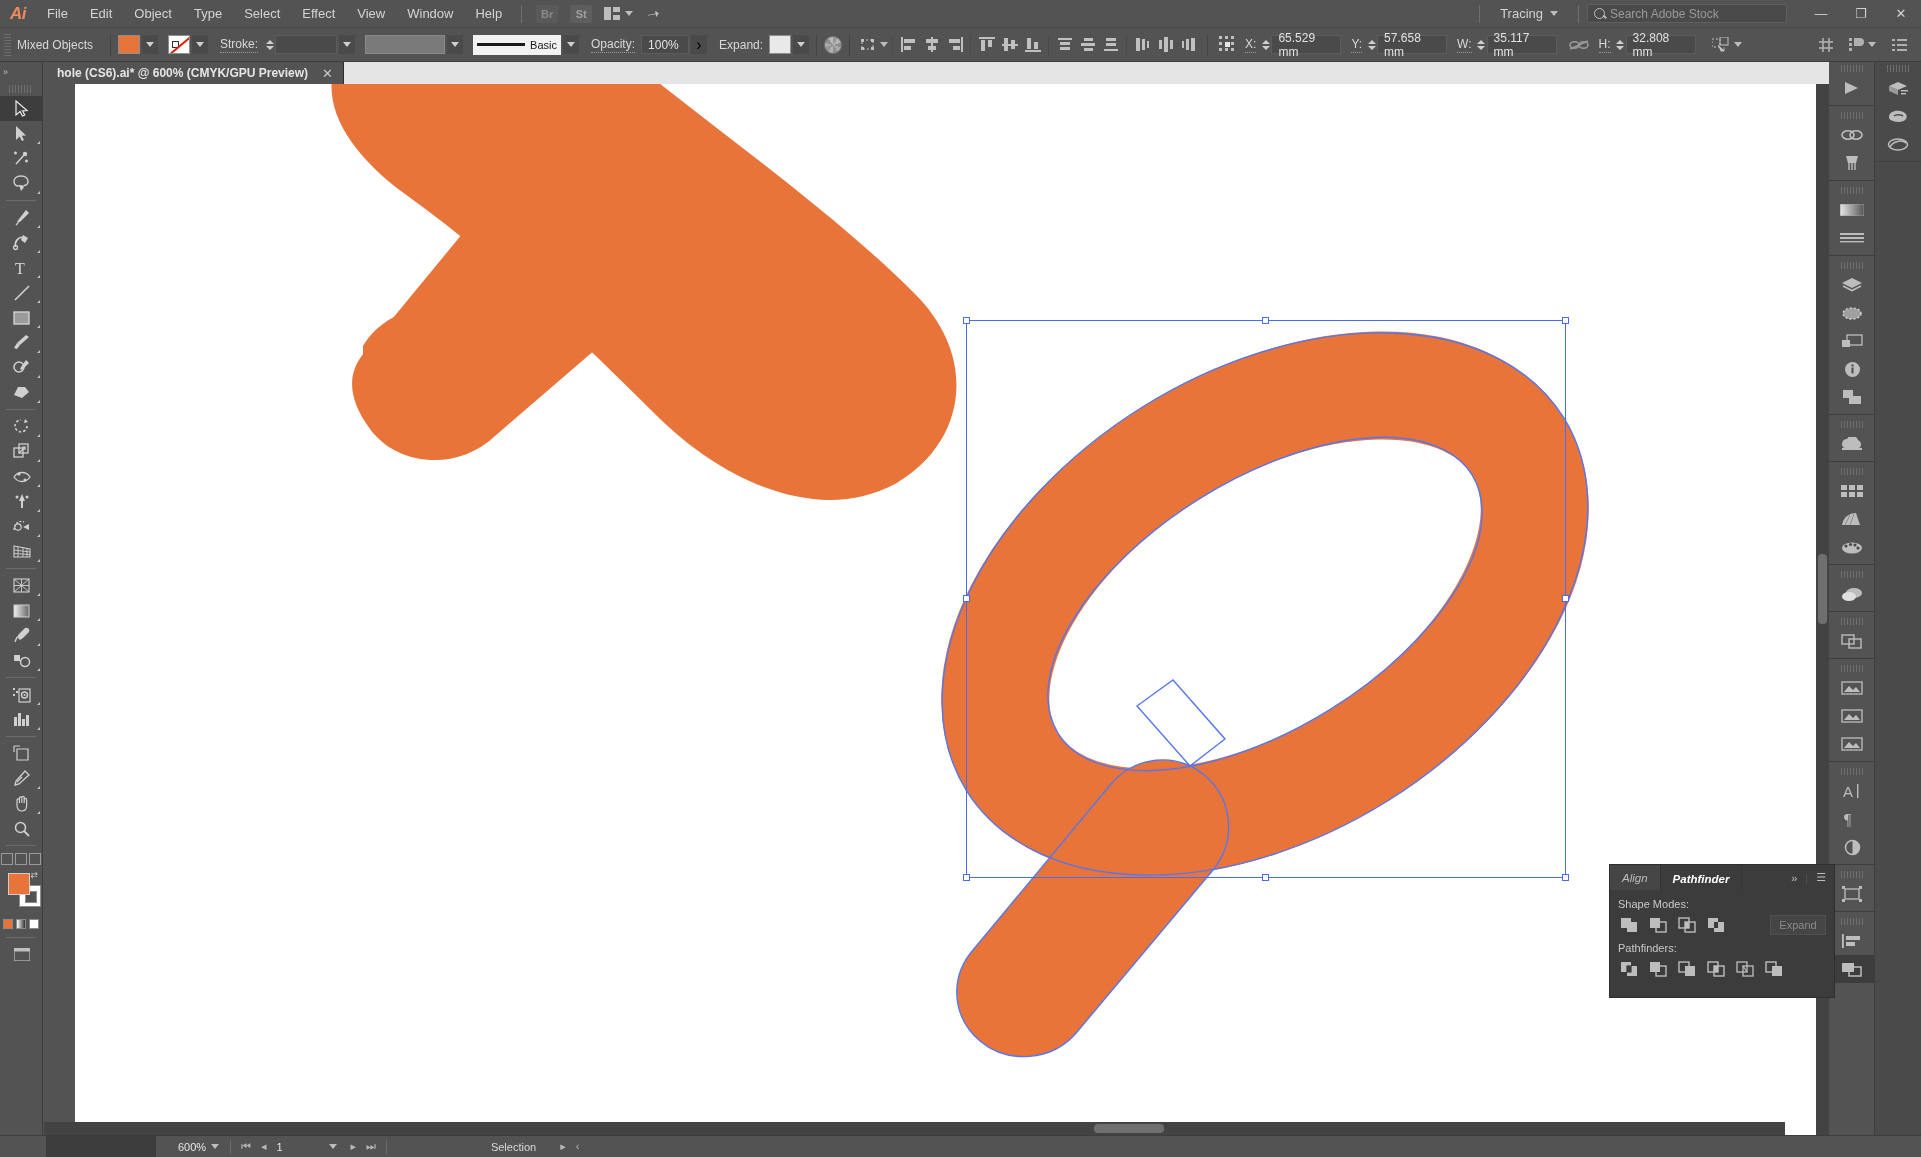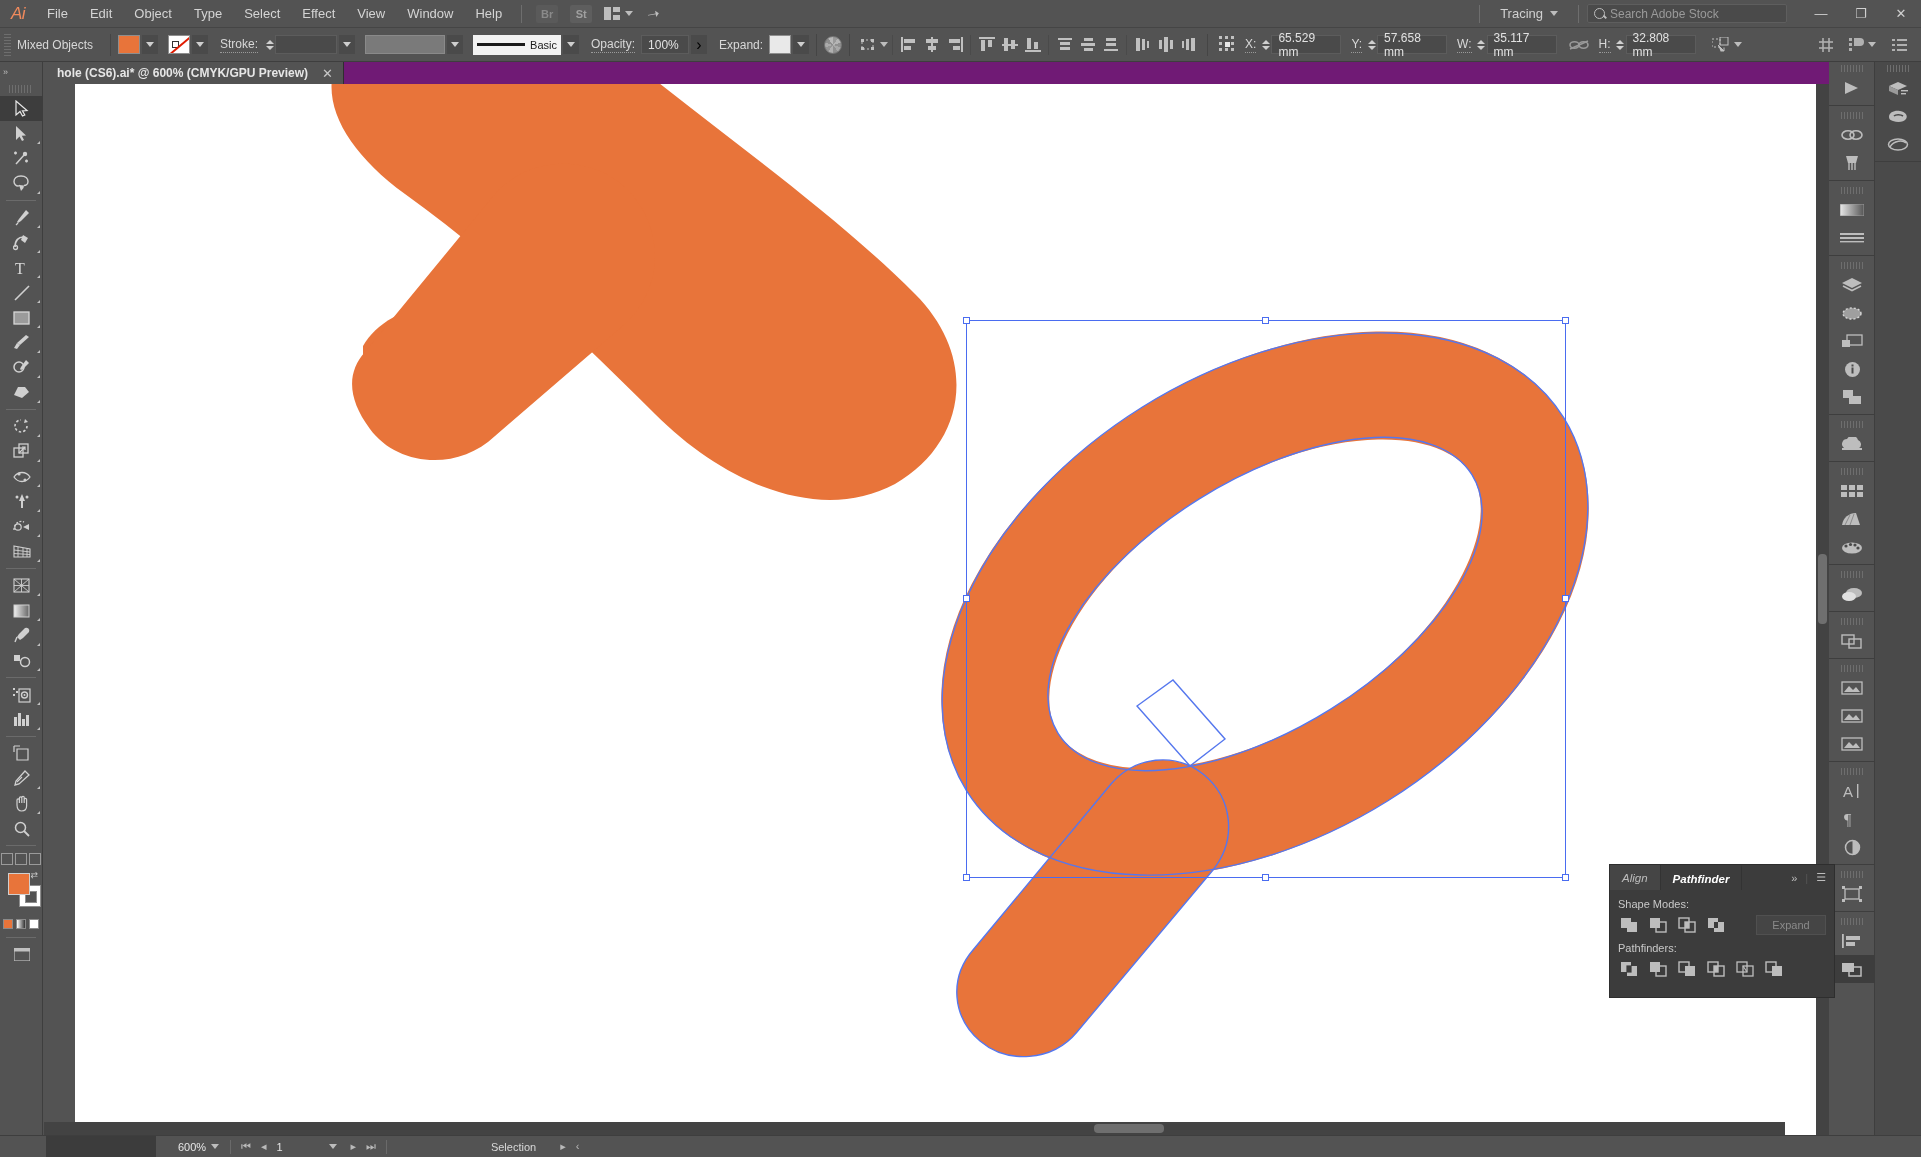--- a/index.html
+++ b/index.html
@@ -13,21 +13,21 @@
   .app { position:relative; width:1921px; height:1157px; background:#535353; }
 
   
   .menubar {
     position:absolute; left:0; top:0; width:1921px; height:28px;
     background:#535353; display:flex; align-items:center;
     border-bottom:1px solid #454545;
   }
   .ai-logo {
     width:36px; height:28px; display:flex; align-items:center; justify-content:center;
-    color:#f08a5d; font-size:17px; font-weight:normal; font-style:italic;
+    color:#f08a5d; font-size:17px; font-weight:bold; font-style:italic;
     letter-spacing:-0.5px;
   }
   .menu-item {
     padding:0 11px; height:28px; line-height:28px;
     color:#d4d4d4; font-size:13px; cursor:default; white-space:nowrap;
   }
   .mb-sep { width:1px; height:18px; background:#6e6e6e; margin:0 8px; }
   .mb-appicon {
     width:22px; height:18px; border-radius:2px; background:#5e5e5e;
     color:#a0a0a0; font-size:11px; display:flex; align-items:center;
@@ -103,21 +103,21 @@
   .wheel { width:18px;height:18px;border-radius:50%;
     background:conic-gradient(#9a9a9a 0 10%,#b5b5b5 10% 20%,#8f8f8f 20% 30%,#a8a8a8 30% 40%,#909090 40% 50%,#b0b0b0 50% 60%,#959595 60% 70%,#ababab 70% 80%,#8d8d8d 80% 90%,#b8b8b8 90% 100%);
     border:1px solid #777;}
   .icobtn { width:19px;height:20px;display:flex;align-items:center;justify-content:center;margin:0 2px; }
   .icobtn svg { display:block; }
   .toolsep { width:1px;height:20px;background:#4a4a4a;margin:0 4px; }
 
   
   .tabbar {
     position:absolute; left:0; top:62px; width:1921px; height:22px;
-    background:#701a75; display:flex; align-items:center;
+    background:#e5e5e5; display:flex; align-items:center;
   }
   .doctab {
     height:22px; background:#535353; display:flex; align-items:center;
     padding:0 10px 0 14px; gap:14px; border-right:1px solid #2e2e2e;
     margin-left:43px;
   }
   .doctab .title { color:#e6e6e6; font-size:12px; font-weight:bold; white-space:nowrap; }
   .doctab .x { color:#c8c8c8; font-size:13px; cursor:pointer; }
 
   
@@ -187,21 +187,21 @@
     background:#3c3c3c; border:1px solid #2e2e2e;
   }
   .pf-tabs { height:25px; display:flex; align-items:stretch; background:#3c3c3c; position:relative; }
   .pf-tab { padding:0 12px; display:flex; align-items:center; font-size:11.5px; color:#bdbdbd; background:#454545; border-right:1px solid #333;font-style:italic;}
   .pf-tab.active { background:#3c3c3c; color:#fff; font-weight:bold; border-top:2px solid #3c3c3c;}
   .pf-tabs .right { margin-left:auto; display:flex; align-items:center; gap:8px; padding-right:8px; color:#bdbdbd; font-size:11px;}
   .pf-body { padding:6px 8px; }
   .pf-sec { color:#c9c9c9; font-size:11px; margin:2px 0 4px; }
   .pf-row { display:flex; align-items:center; gap:7px; margin-bottom:6px;}
   .pf-btn { width:22px;height:22px;display:flex;align-items:center;justify-content:center; }
-  .pf-expand { margin-left:auto; width:70px;height:20px;background:#454545;border:1px solid #505050;
+  .pf-expand { margin-left:auto; width:56px;height:20px;background:#454545;border:1px solid #505050;
     color:#8a8a8a;font-size:11px;display:flex;align-items:center;justify-content:center;}
 
   
   .statusbar {
     position:absolute; left:0; bottom:0; width:1921px; height:22px;
     background:#535353; display:flex; align-items:center; font-size:11px; color:#d8d8d8;
     border-top:1px solid #3e3e3e;
   }
   .sb-spacer-l { width:46px; height:22px; background:#535353;}
   .sb-tabarea { width:110px; height:22px; background:#3c3c3c;}

